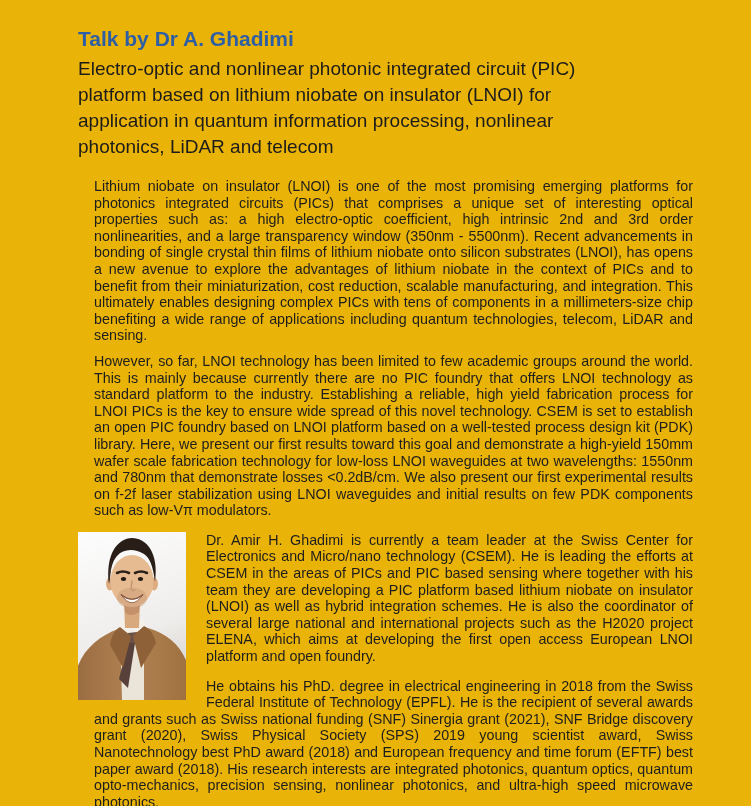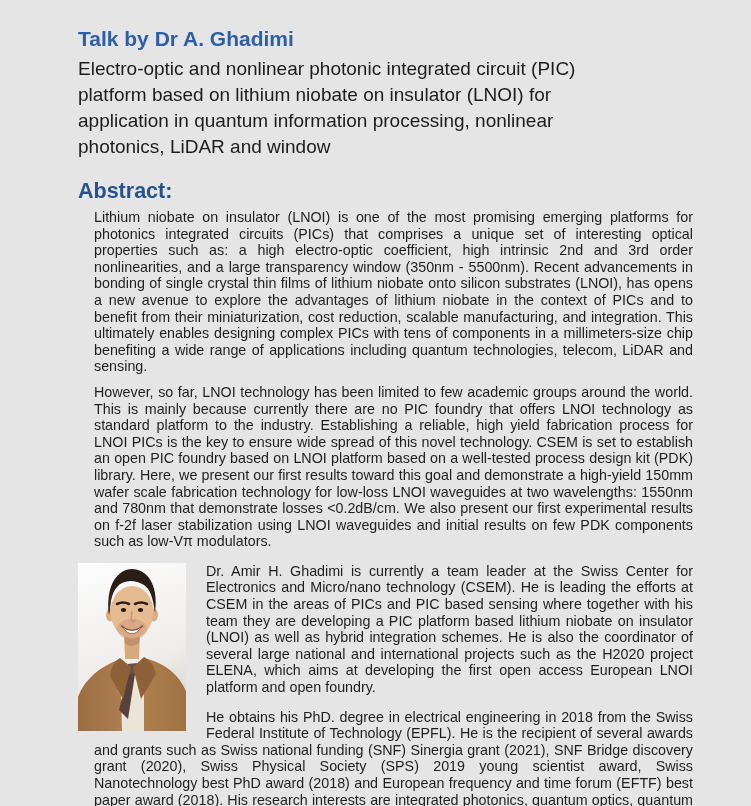--- a/index.html
+++ b/index.html
@@ -6,21 +6,21 @@
   body {
     width: 751px; height: 806px;
     font-family: "Liberation Sans", sans-serif;
     color: #1e1e1e;
     overflow: hidden;
   }
   .page {
     box-sizing: border-box;
     width: 751px; height: 806px;
     padding: 27px 58px 0 78px;
-    background: #e5e5e5;
+    background: #eab308;
   }
   .talk-title {
     margin: 0 0 5px 0;
     font-size: 21px; line-height: 24px;
     font-weight: bold;
     letter-spacing: 0;
   }
   .talk-subtitle {
     margin: 0 0 18px 0;
     max-width: 560px;
@@ -49,23 +49,22 @@
   .italic { }
   .clearfix::after { content: ""; display: table; clear: both; }
 </style>
 </head>
 <body>
 
 <div class="page">
 
   <h1 class="talk-title" style="color: rgb(46, 95, 165);">Talk by Dr A. Ghadimi</h1>
 
-  <div class="talk-subtitle">Electro-optic and nonlinear photonic integrated circuit (PIC) platform based on lithium niobate on insulator (LNOI) for application in quantum information processing, nonlinear photonics, LiDAR and window</div>
+  <div class="talk-subtitle">Electro-optic and nonlinear photonic integrated circuit (PIC) platform based on lithium niobate on insulator (LNOI) for application in quantum information processing, nonlinear photonics, LiDAR and telecom</div>
 
-  <h2 class="abstract-heading" style="color: rgb(39, 82, 143);">Abstract:</h2>
 
   <p class="body-par">Lithium niobate on insulator (LNOI) is one of the most promising emerging platforms for photonics integrated circuits (PICs) that comprises a unique set of interesting optical properties such as: a high electro-optic coefficient, high intrinsic 2nd and 3rd order nonlinearities, and a large transparency window (350nm - 5500nm). Recent advancements in bonding of single crystal thin films of lithium niobate onto silicon substrates (LNOI), has opens a new avenue to explore the advantages of lithium niobate in the context of PICs and to benefit from their miniaturization, cost reduction, scalable manufacturing, and integration. This ultimately enables designing complex PICs with tens of components in a millimeters-size chip benefiting a wide range of applications including quantum technologies, telecom, LiDAR and sensing.</p>
 
   <p class="body-par">However, so far, LNOI technology has been limited to few academic groups around the world. This is mainly because currently there are no PIC foundry that offers LNOI technology as standard platform to the industry. Establishing a reliable, high yield fabrication process for LNOI PICs is the key to ensure wide spread of this novel technology. CSEM is set to establish an open PIC foundry based on LNOI platform based on a well-tested process design kit (PDK) library. Here, we present our first results toward this goal and demonstrate a high-yield 150mm wafer scale fabrication technology for low-loss LNOI waveguides at two wavelengths: 1550nm and 780nm that demonstrate losses &lt;0.2dB/cm. We also present our first experimental results on f-2f laser stabilization using LNOI waveguides and initial results on few PDK components such as low-Vπ modulators.</p>
 
   <div class="bio-section clearfix">
 
     <div class="portrait">
       <svg viewBox="0 0 108 168" xmlns="http://www.w3.org/2000/svg">
         <defs>

